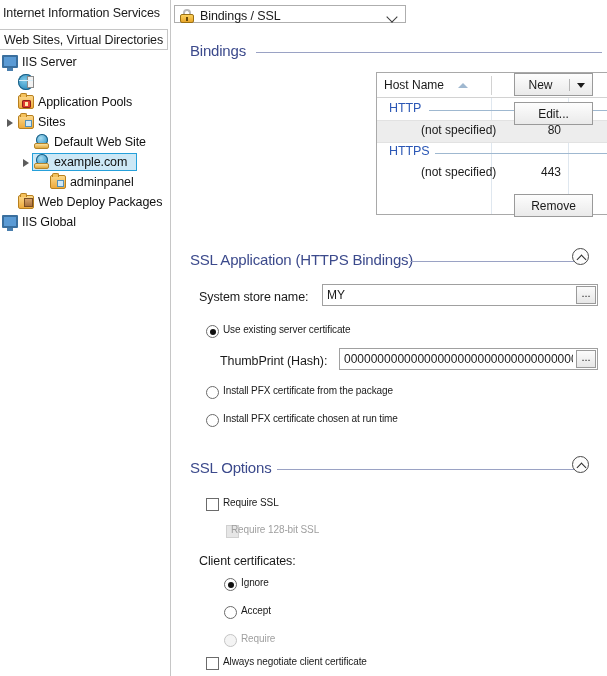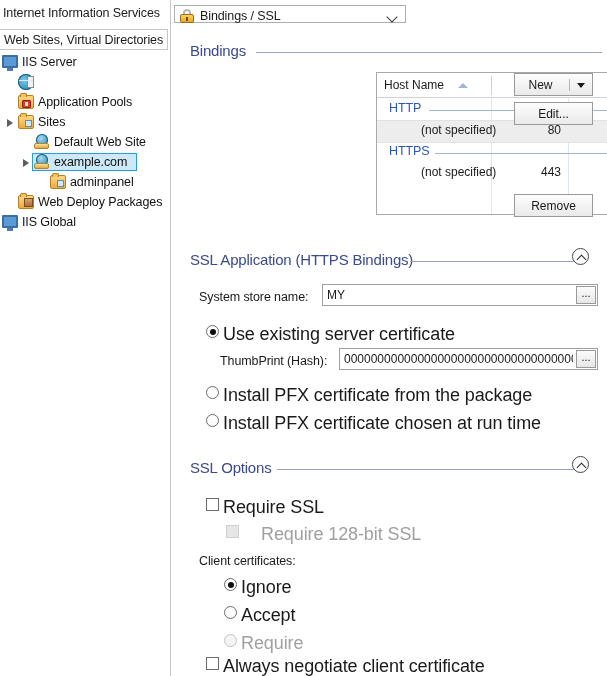--- a/index.html
+++ b/index.html
@@ -273,21 +273,21 @@
   .radio.checked::after {
     content: ""; position: absolute; left: 2.5px; top: 2.5px;
     width: 6px; height: 6px; border-radius: 50%; background: #101010;
   }
   .radio.disabled { border-color: #c4c4c4; background: #f4f4f4; }
   .checkbox {
     position: absolute; width: 13px; height: 13px;
     border: 1px solid #6b6b6b; background: #ffffff; box-sizing: border-box;
   }
   .checkbox.disabled { border-color: #d0d0d0; background: #e6e6e6; }
-  .rlabel { position: absolute; font-size: 18px; color: #1a1a1a; letter-spacing: -0.1px; white-space: nowrap; }
+  .rlabel { position: absolute; font-size: 10px; color: #1a1a1a; letter-spacing: -0.1px; white-space: nowrap; }
   .rlabel.dim { color: #a0a0a0; }
 </style>
 </head>
 <body>
 
 <div id="root">
 
   <div id="left-panel">
     <div class="left-title">Internet Information Services</div>
     <div class="left-subbox">
@@ -460,21 +460,21 @@
     <div class="section-head" style="left:19px; top:459px; width:412px;">
       <div class="stitle">SSL Options</div>
       <div class="srule" style="left:87px; width:303px;"></div>
     </div>
     <div class="collapse-btn" style="left:401px; top:456px;"></div>
 
     <div class="checkbox" style="left:35px; top:498px;"></div>
     <div class="rlabel" style="left:52px; top:497px;">Require SSL</div>
 
     <div class="checkbox disabled" style="left:55px; top:525px;"></div>
-    <div class="rlabel dim" style="left:90px; top:524px;">Require 128-bit SSL</div>
+    <div class="rlabel dim" style="left:60px; top:524px;">Require 128-bit SSL</div>
 
     <div class="flabel" style="left:28px; top:554px;">Client certificates:</div>
 
     <div class="radio checked" style="left:53px; top:578px;"></div>
     <div class="rlabel" style="left:70px; top:577px;">Ignore</div>
 
     <div class="radio" style="left:53px; top:606px;"></div>
     <div class="rlabel" style="left:70px; top:605px;">Accept</div>
 
     <div class="radio disabled" style="left:53px; top:634px;"></div>

